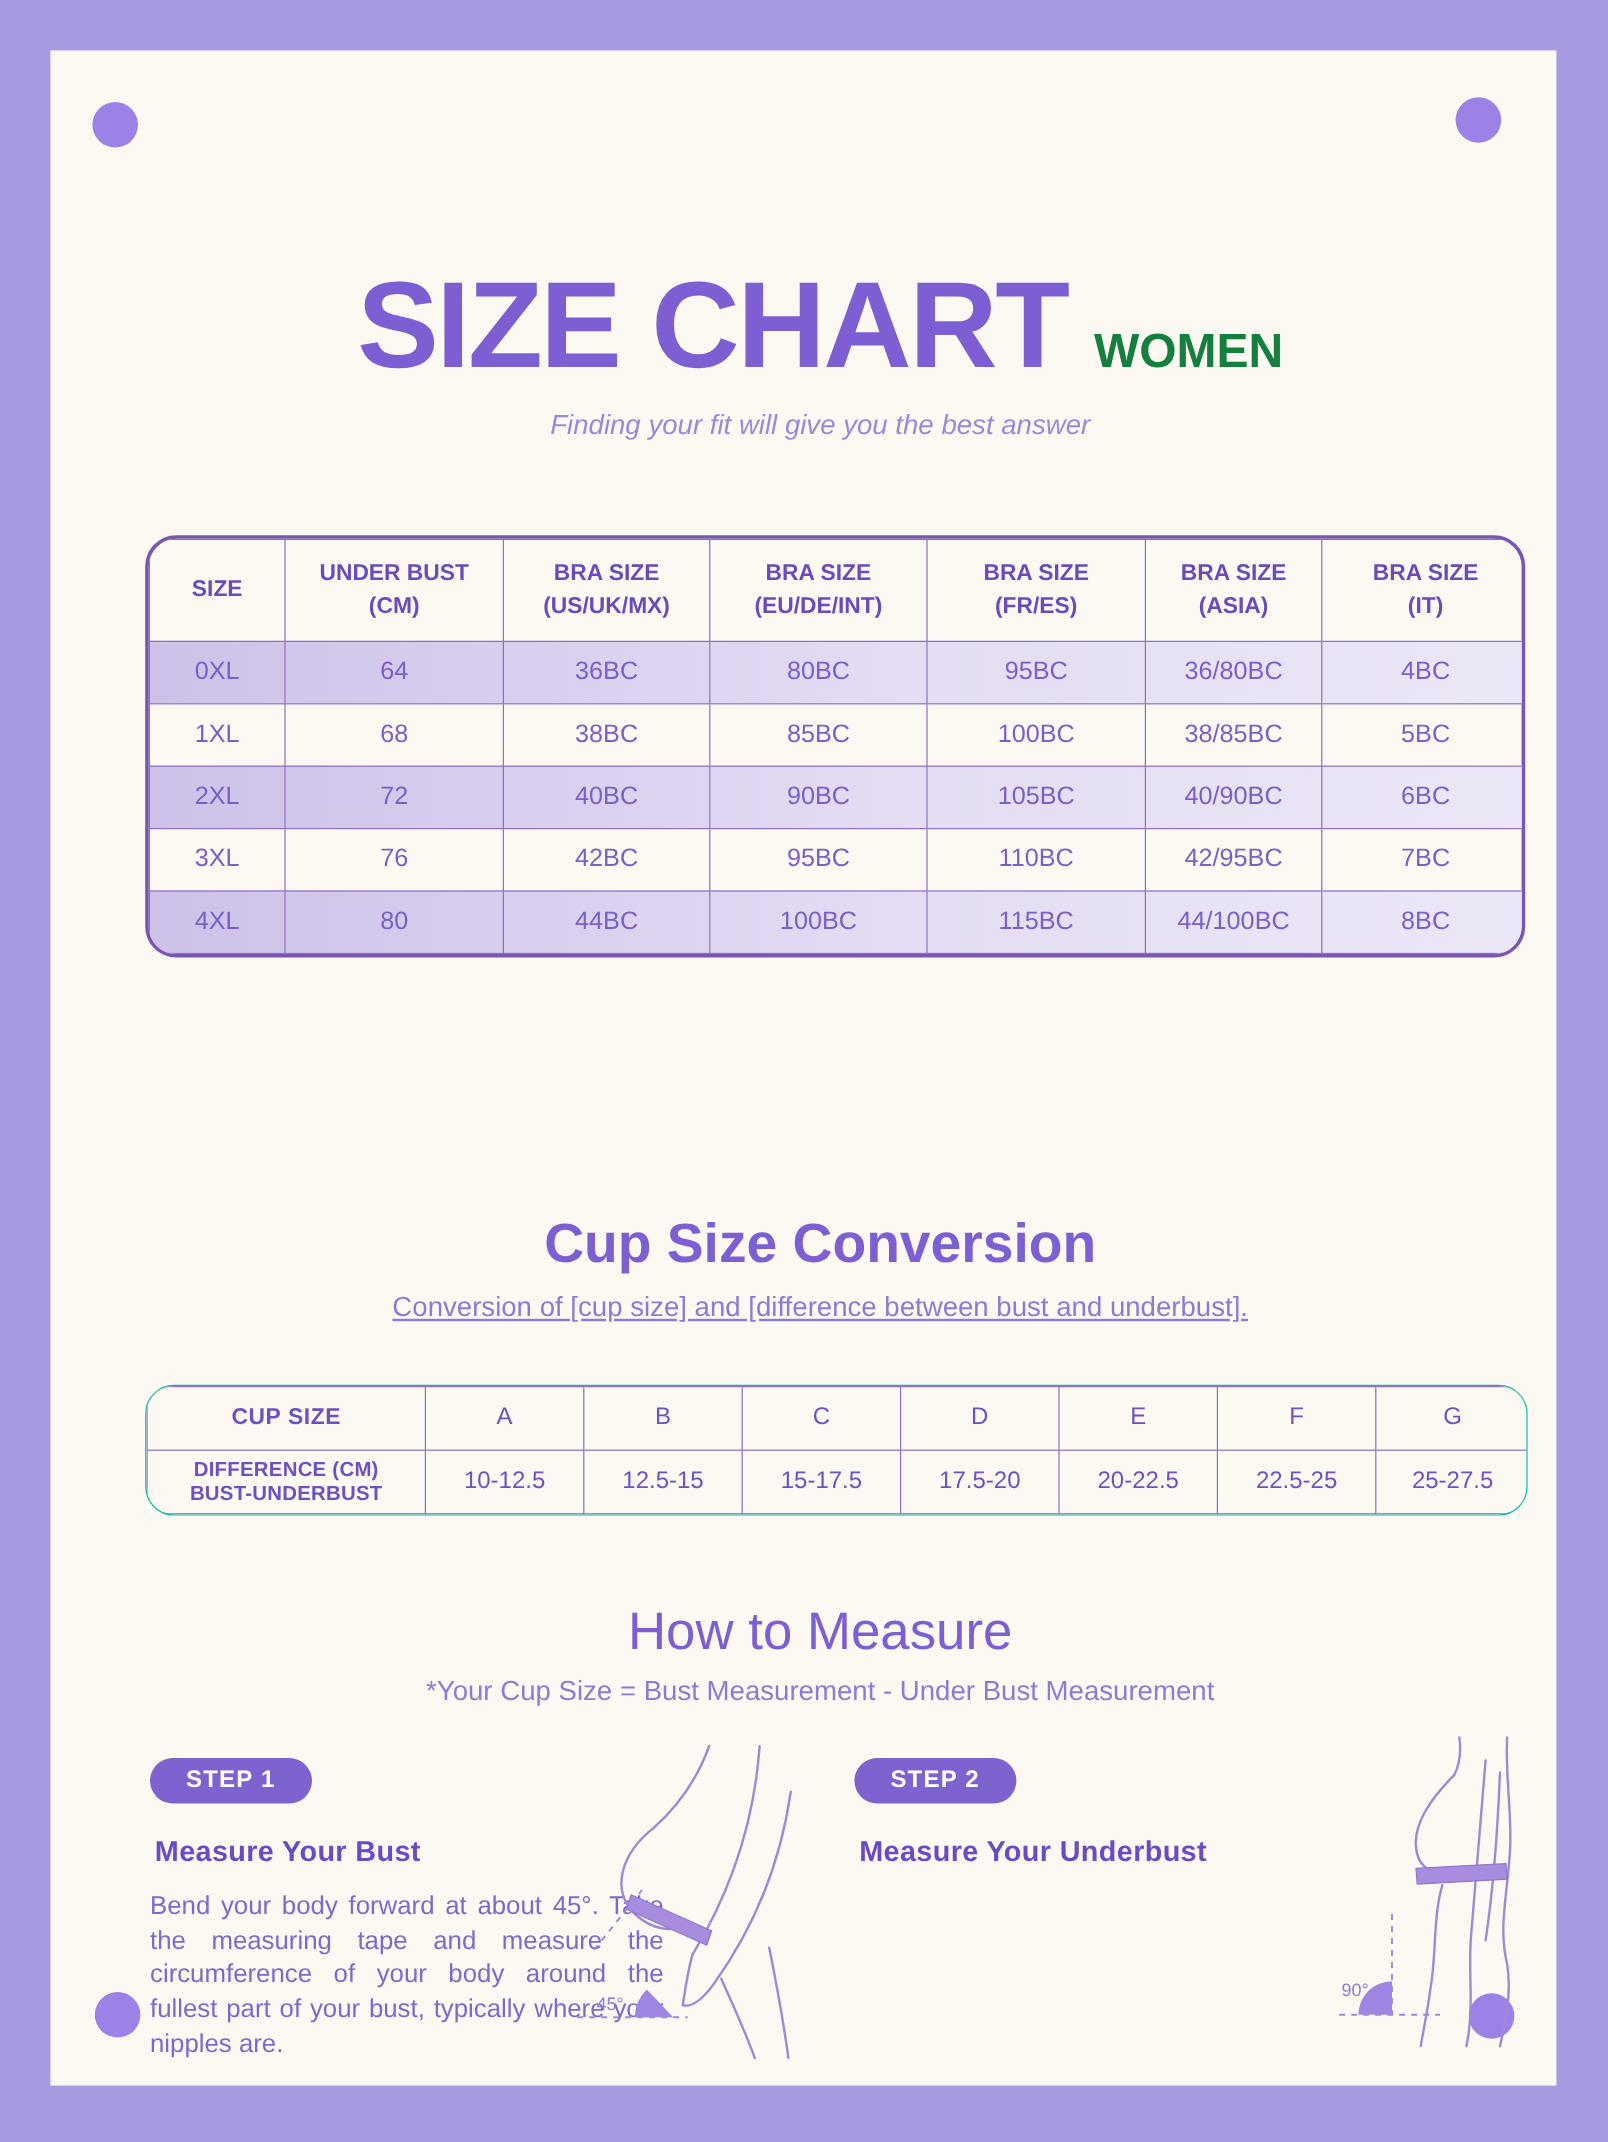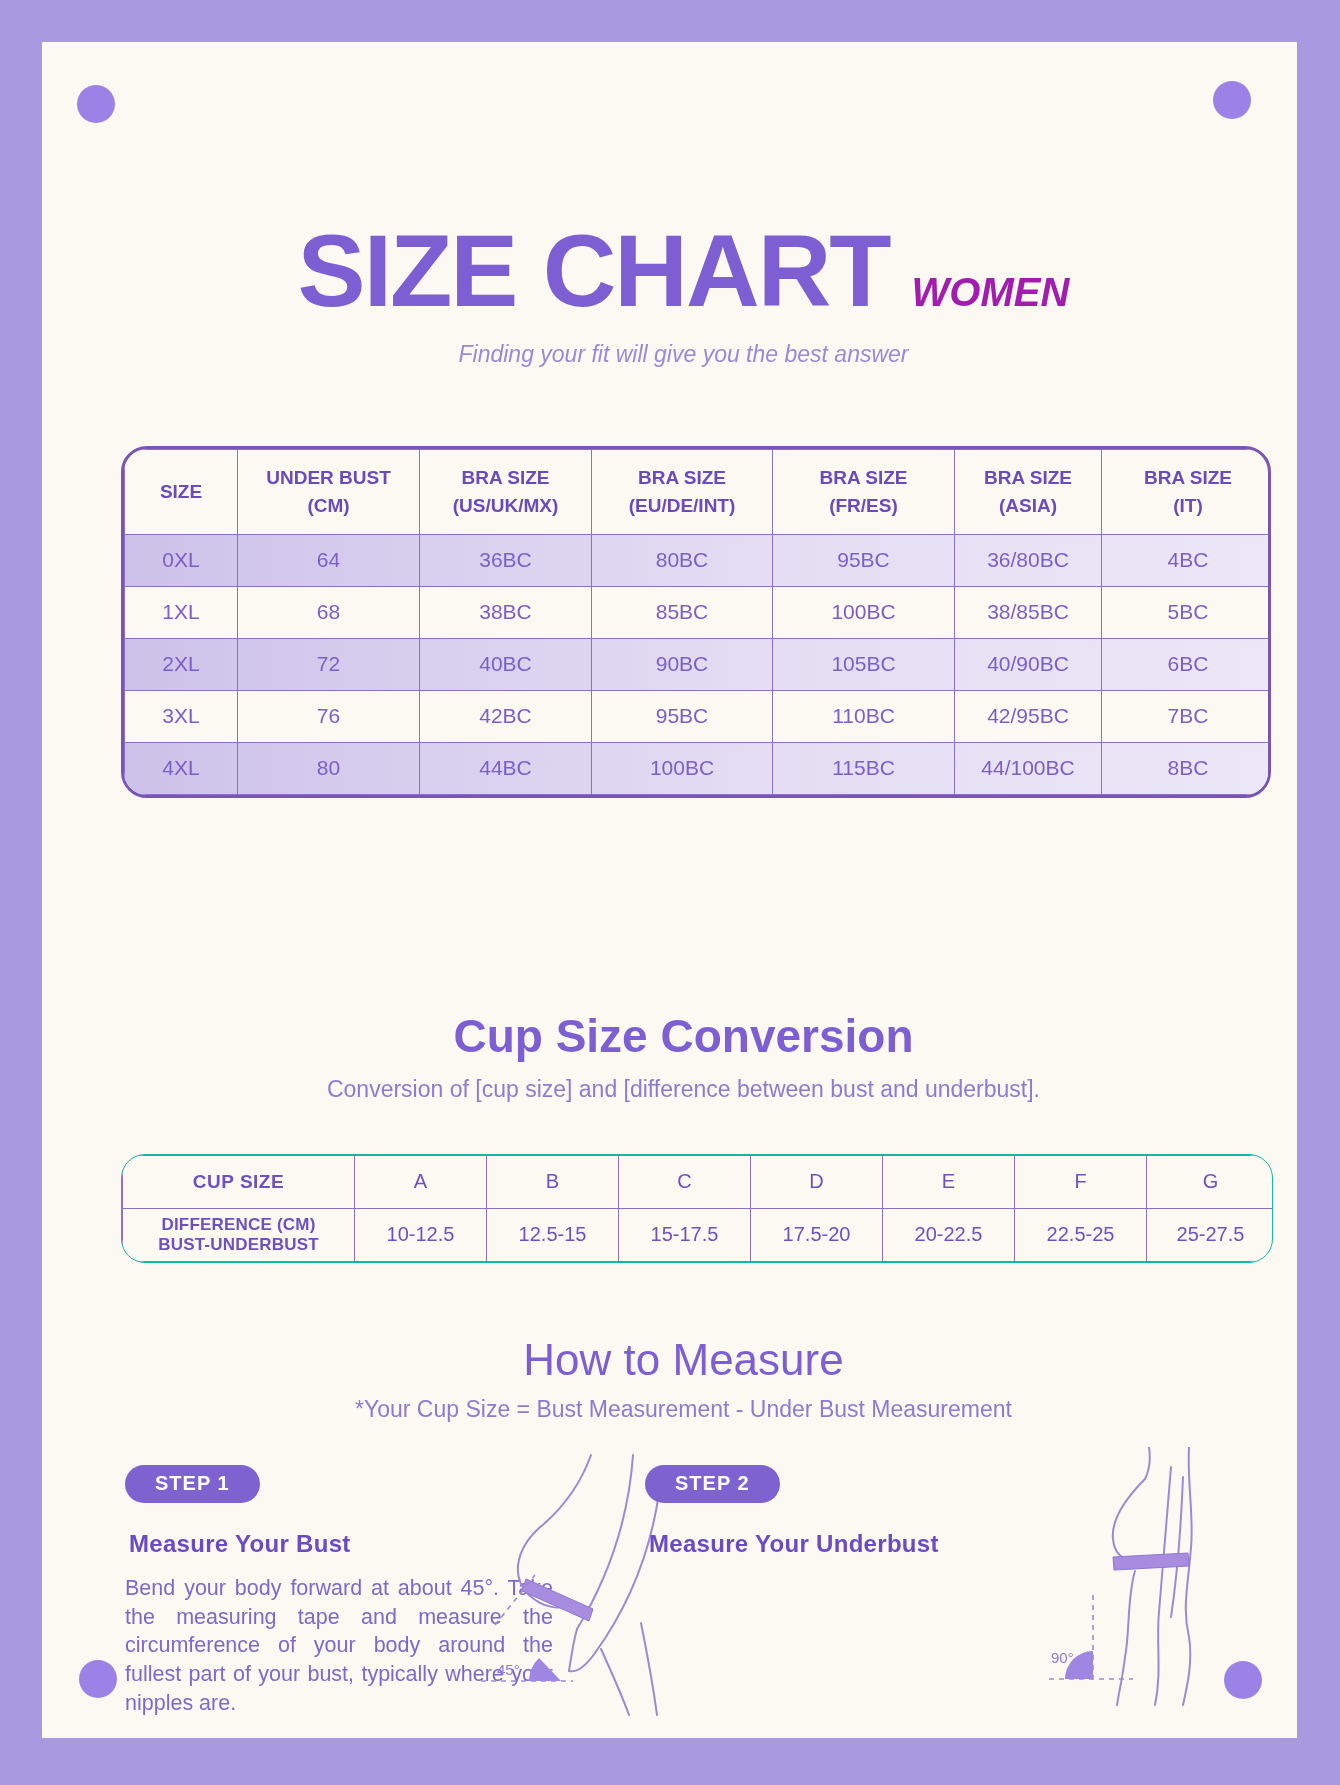--- a/index.html
+++ b/index.html
@@ -10,44 +10,44 @@
 
   .corner-dot { position:absolute; width:38px; height:38px; border-radius:50%; background:#9c82e6; }
   .dot-tl { left:35px;  top:43px; }
   .dot-tr { left:1171px; top:39px; }
   .dot-bl { left:37px;  top:1618px; }
   .dot-br { left:1182px; top:1619px; }
 
   header { text-align:center; padding-top:178px; }
   .title-row { display:inline-flex; align-items:baseline; gap:22px; }
   .main-title { font-size:102px; font-weight:bold; letter-spacing:-2px; line-height:1; color:#7d5fd3; }
-  .title-tag { font-size:40px; font-weight:bold; font-style:italic; color:#a21caf; letter-spacing:0; }
+  .title-tag { font-size:40px; font-weight:bold; color:#15803d; letter-spacing:0; }
   .page-subtitle { margin-top:18px; font-size:23px; line-height:1.3; color:#9a89d8;font-style:italic; }
 
   .table-shell { margin:76px 0 0 51px; width:1150px; border:3px solid #7a56b4;
                  border-radius:26px; overflow:hidden; background:#fcf9f2; }
   table { width:100%; border-collapse:collapse; table-layout:fixed; }
   th, td { border:1px solid #8d70c6; text-align:center; vertical-align:middle; }
   .size-table th { height:85px; font-size:19px; line-height:1.45; font-weight:bold; color:#6b4abc; }
   .size-table td { height:52px; font-size:21px; color:#7c5ec9; }
   .size-table tr.alt { background:linear-gradient(90deg,#cdc1e9 0%,#e4ddf3 55%,#ece7f7 100%); }
   .hline { display:block; }
 
   .cup-title { margin-top:212px; text-align:center; font-size:46px; line-height:1.15; font-weight:bold; color:#7d5fd3; }
-  .cup-subtitle { margin-top:12px; text-align:center; font-size:23px; line-height:1.3; color:#8d7ad4; }
+  .cup-subtitle { margin-top:12px; text-align:center; font-size:23px; line-height:1.3; color:#8d7ad4;text-decoration:underline; }
   .cup-shell { margin:49px 0 0 51px; width:1152px; border:1px solid #14b8a6;
                border-radius:24px; overflow:hidden; background:#fcf9f2; }
   .cup-table td { height:53px; font-size:20px; color:#6f50c2; }
   .cup-table .cup-label { font-weight:bold; font-size:19px; letter-spacing:0.5px; }
   .cup-table .diff-label { font-weight:bold; font-size:17px; line-height:1.18; letter-spacing:0.2px; }
 
   .measure-title { margin-top:72px; text-align:center; font-size:44px; line-height:1.15; font-weight:normal; color:#7d5fd3; }
   .measure-subtitle { margin-top:10px; text-align:center; font-size:23px; line-height:1.3; color:#8d7ad4; }
 
-  .steps { display:flex; margin:40px 0 0 51px; width:1153px; position:relative; }
+  .steps { display:flex; margin:40px 0 0 51px; width:1153px; gap:67px; position:relative; }
   .step { position:relative; }
   .step-1 { width:520px; }
   .step-2 { width:566px; }
   .step-badge { display:inline-block; margin-left:4px; padding:7px 30px 8px; border-radius:20px;
                 background:#7e62d0; color:#ffffff; font-weight:bold; font-size:20px; letter-spacing:1px; }
   .step-heading { margin:27px 0 0 8px; font-size:24px; font-weight:bold; color:#6b4ac5; letter-spacing:0.3px; }
   .step-body { margin:16px 0 0 4px; width:428px; font-size:21.5px; line-height:1.33;
                color:#7e68cc; text-align:justify; }
   .illus { position:absolute; }
   .illus-1 { left:352px; top:-12px; }

